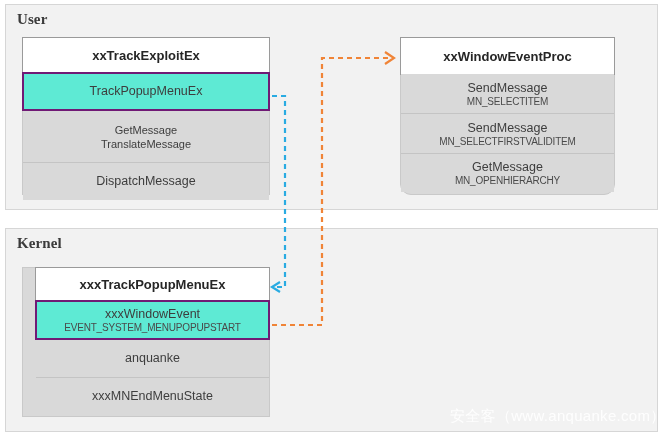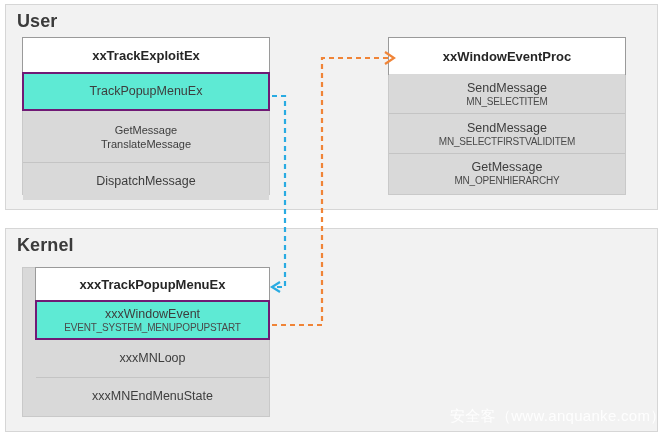--- a/index.html
+++ b/index.html
@@ -20,25 +20,26 @@
 
   
   .panel {
     position: absolute;
     background: #f2f2f2;
     border: 1px solid #d6d6d6;
     box-sizing: border-box;
   }
   .panel-title {
     position: absolute;
-    font-size: 18px;
+    font-size: 15px;
     font-weight: bold;
     color: #3b3b3b;
     letter-spacing: 0.1px;
     white-space: nowrap;
+    font-family: Liberation Serif, serif;
   }
 
   
   .stack {
     position: absolute;
     box-sizing: border-box;
     border: 1px solid #c9c9c9;
     background: #d9d9d9;
   }
   .row {
@@ -116,21 +117,21 @@
     </div>
     <div class="row" style="height:52px;">
       <span class="main two-line">GetMessage</span>
       <span class="main two-line">TranslateMessage</span>
     </div>
     <div class="row" style="height:37px;">
       <span class="main">DispatchMessage</span>
     </div>
   </div>
 
-  <div class="stack" style="left:388px; top:37px; width:238px; height:158px;">
+  <div class="stack" style="left:400px; top:37px; width:215px; height:158px;border-radius:11px;">
     <div class="row header" style="height:38px; margin:-1px; width:calc(100% + 2px);">xxWindowEventProc</div>
     <div class="row" style="height:40px;">
       <span class="main">SendMessage</span>
       <span class="sub">MN_SELECTITEM</span>
     </div>
     <div class="row" style="height:40px;">
       <span class="main">SendMessage</span>
       <span class="sub">MN_SELECTFIRSTVALIDITEM</span>
     </div>
     <div class="row" style="height:38px;">
@@ -142,21 +143,21 @@
   <div class="panel" style="left:5px; top:228px; width:653px; height:204px;"></div>
   <div class="panel-title" style="left:17px; top:235px;">Kernel</div>
 
   <div class="stack" style="left:22px; top:267px; width:248px; height:150px;padding-left:13px;">
     <div class="row header" style="height:34px; margin:-1px; width:calc(100% + 2px);">xxxTrackPopupMenuEx</div>
     <div class="row highlight" style="height:40px; margin:0 -1px; width:calc(100% + 2px);">
       <span class="main">xxxWindowEvent</span>
       <span class="sub">EVENT_SYSTEM_MENUPOPUPSTART</span>
     </div>
     <div class="row" style="height:38px;">
-      <span class="main">xxxMNLoop</span>
+      <span class="main">anquanke</span>
     </div>
     <div class="row" style="height:36px;">
       <span class="main">xxxMNEndMenuState</span>
     </div>
   </div>
 
   <svg id="wires" viewBox="0 0 663 437">
 
     <g>
       <path d="M 272 96 L 285 96 L 285 287 L 274 287" fill="none" stroke="#29abe2" stroke-width="2.2" stroke-dasharray="5,4" stroke-linecap="butt"></path>

